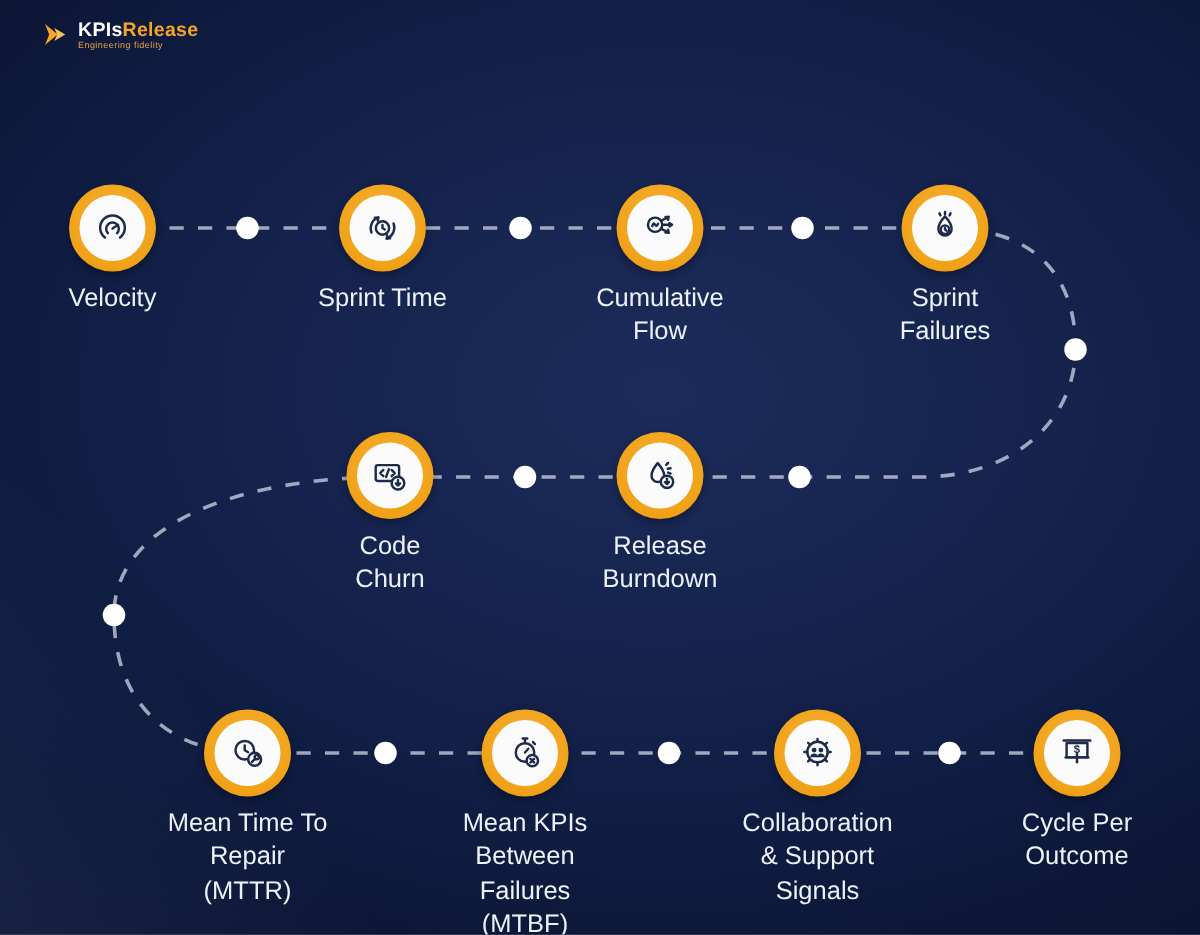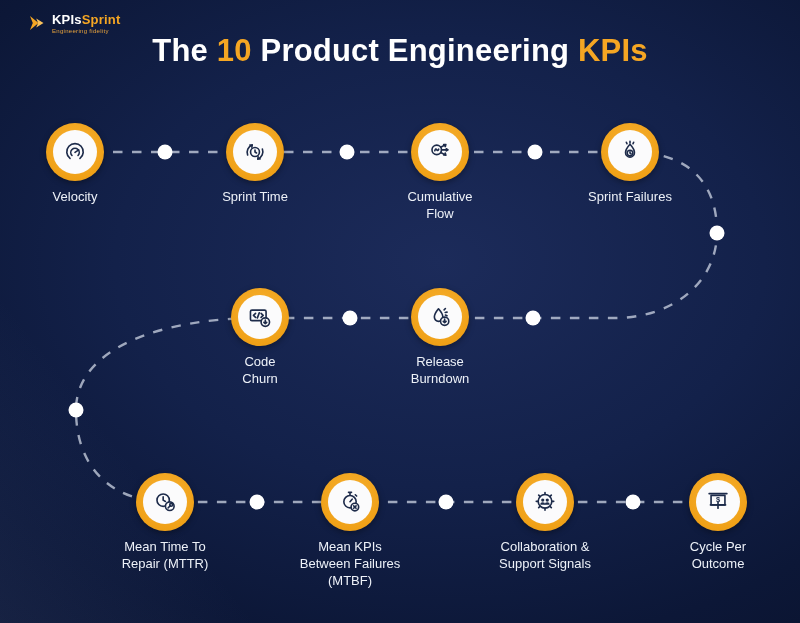--- a/index.html
+++ b/index.html
@@ -27,45 +27,44 @@
   
   .kpi{position:absolute;width:0;height:0;z-index:2;}
   .ring{position:absolute;left:-29px;top:-29px;width:58px;height:58px;border-radius:50%;
     background:radial-gradient(circle at 50% 40%, #f7b236 0%, #f0a117 70%, #e99a10 100%);
     display:flex;align-items:center;justify-content:center;
     box-shadow:0 2px 6px rgba(0,0,0,.35);}
   .inner{width:44px;height:44px;border-radius:50%;background:#FBFBFC;
     display:flex;align-items:center;justify-content:center;}
   .ic{display:block;}
   .label{position:absolute;top:36px;left:50%;transform:translateX(-50%);
-    text-align:center;color:#EDF1F8;font-size:13px;line-height:1.32;font-weight:500;}
+    text-align:center;color:#EDF1F8;font-size:17px;line-height:1.32;font-weight:500;}
   
   .n0{left:75px;top:152px}  .n1{left:255px;top:152px} .n2{left:440px;top:152px} .n3{left:630px;top:152px}
   .n4{left:440px;top:317px} .n5{left:260px;top:317px}
   .n6{left:165px;top:502px} .n7{left:350px;top:502px} .n8{left:545px;top:502px} .n9{left:718px;top:502px}
   .w0{width:80px}.w1{width:90px}.w2{width:92px}.w3{width:84px}.w4{width:92px}.w5{width:56px}
   .w6{width:112px}.w7{width:116px}.w8{width:112px}.w9{width:80px}
 </style>
 </head>
 <body>
 
 <div class="canvas">
 
   <div class="logo">
     <svg width="20" height="20" viewBox="0 0 20 20">
       <path d="M3 3l8.5 7L3 17l2.8-7z" fill="#F5A623"></path>
       <path d="M9.2 5.6L16.5 10l-7.3 4.4 1.9-4.4z" fill="#F8C15C"></path>
     </svg>
     <div class="logo-text">
-      <div class="logo-name"><span class="w">KPIs</span><span class="o">Sprint</span></div>
+      <div class="logo-name"><span class="w">KPIs</span><span class="o">Release</span></div>
       <div class="logo-tagline">Engineering fidelity</div>
     </div>
   </div>
 
-  <div class="title"><span>The </span><span class="accent">10</span><span> Product Engineering </span><span class="accent">KPIs</span></div>
 
   <svg class="connector" width="800" height="623" viewBox="0 0 800 623">
     <path d="M75 152 H630 C692 152 717 186 717 232 C717 280 676 318 614 318 H260 C162 318 76 348 76 410 C76 468 112 502 168 502 H718" fill="none" stroke="#D5DCEA" stroke-opacity="0.72" stroke-width="2.4" stroke-dasharray="9.5 9.5"></path>
     <g fill="#FFFFFF">
       <circle cx="165" cy="152" r="7.5"></circle>
       <circle cx="347" cy="152" r="7.5"></circle>
       <circle cx="535" cy="152" r="7.5"></circle>
       <circle cx="717" cy="233" r="7.5"></circle>
       <circle cx="533" cy="318" r="7.5"></circle>
       <circle cx="350" cy="318" r="7.5"></circle>

